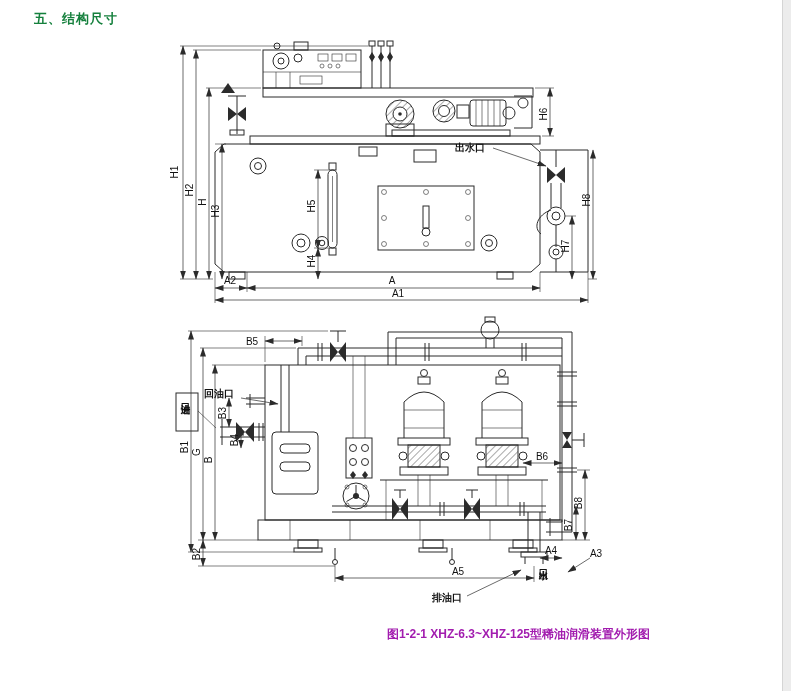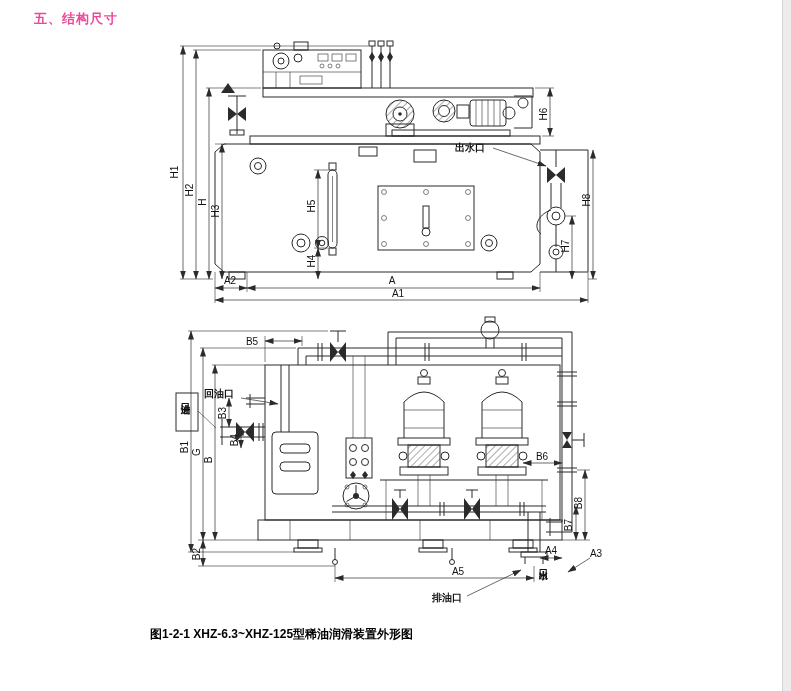--- a/index.html
+++ b/index.html
@@ -1,21 +1,21 @@
 <!DOCTYPE html>
 <html><head>
 <meta charset="utf-8">
 <style>
   html,body{margin:0;padding:0;background:#fff;}
   .page{position:relative;width:791px;height:691px;background:#fff;overflow:hidden;
         font-family:"Liberation Sans",sans-serif;}
   .heading{position:absolute;left:34px;top:10px;font-size:13px;font-weight:bold;
-           color:#ec4899;letter-spacing:1px;}
-  .caption{position:absolute;left:150px;top:626px;width:500px;text-align:left;
-           font-size:12px;font-weight:bold;color:#000000;}
+           color:#15803d;letter-spacing:1px;}
+  .caption{position:absolute;left:150px;top:626px;width:500px;text-align:right;
+           font-size:12px;font-weight:bold;color:#a21caf;}
   .vlabel{position:absolute;writing-mode:vertical-rl;text-orientation:upright;
           font-size:9.5px;font-weight:bold;color:#111;line-height:1;}
   .scroll{position:absolute;right:0;top:0;width:8px;height:691px;background:#ececec;
           border-left:1px solid #d5d5d5;}
   svg{position:absolute;left:0;top:0;}
   .ln{stroke:#2b2b2b;stroke-width:1;fill:none;}
   .thin{stroke:#2b2b2b;stroke-width:.6;fill:none;}
   .dim{stroke:#2b2b2b;stroke-width:.7;fill:none;}
   .fl{fill:#2b2b2b;stroke:none;}
   text{font-family:"Liberation Sans",sans-serif;}

